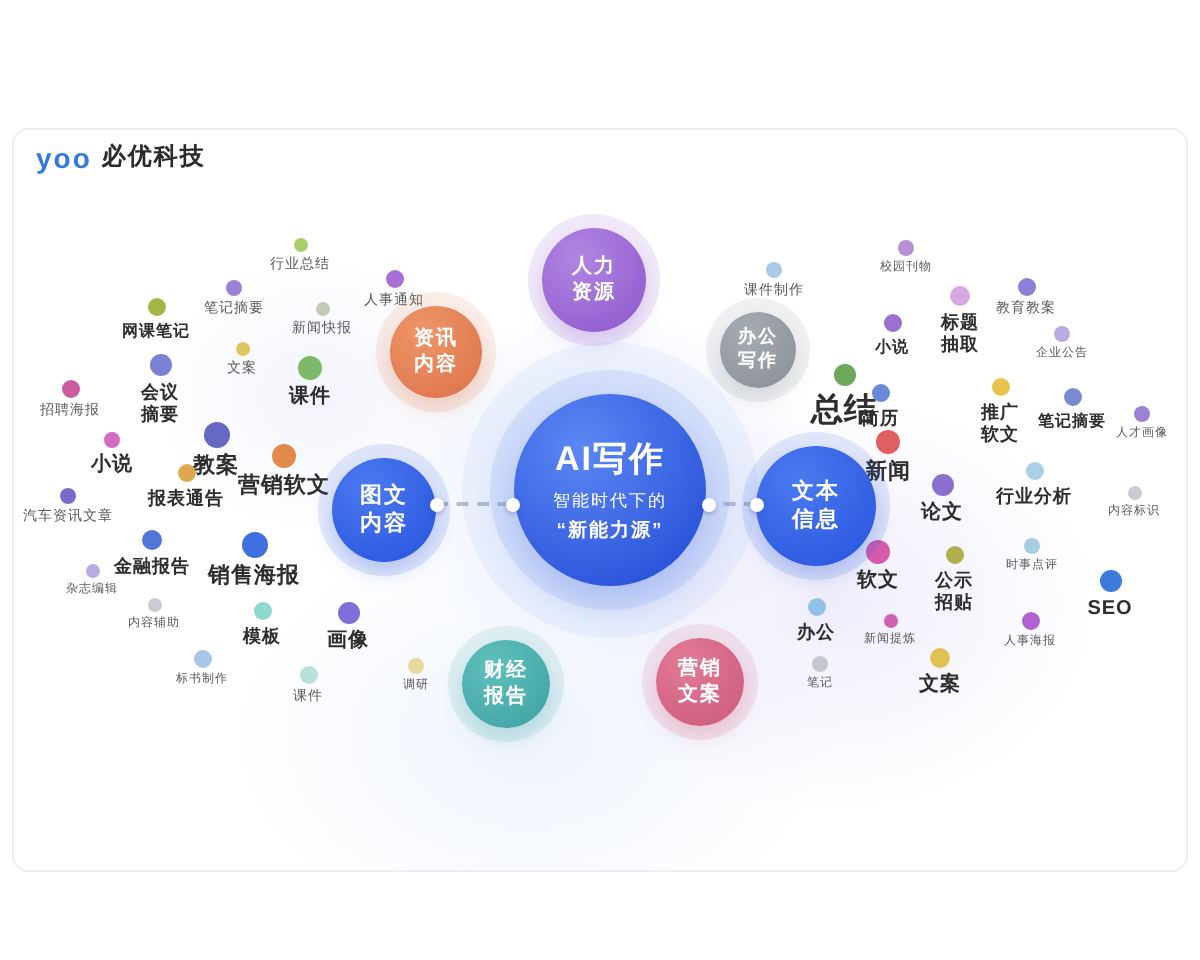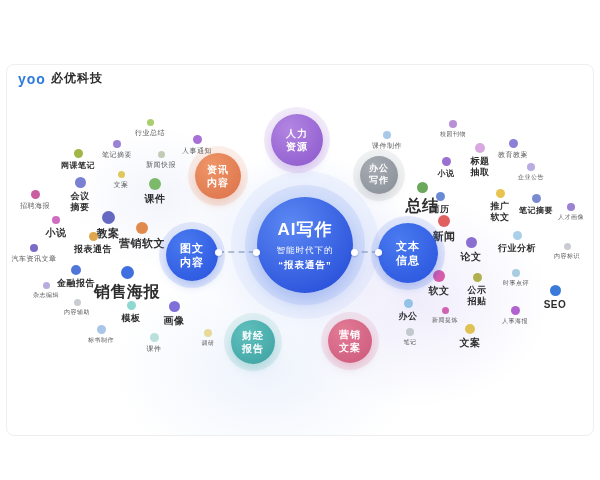--- a/index.html
+++ b/index.html
@@ -125,21 +125,21 @@
       <div class="node" style="left: 34px; top: 244px;">
         <span class="dot" style="width: 8px; height: 8px; background: rgb(123, 106, 201);"></span>
         <span class="lbl" style="font-size: 7px; font-weight: 400; color: rgb(90, 90, 90);">汽车资讯文章</span>
       </div>
       <div class="node" style="left: 76px; top: 265px;">
         <span class="dot" style="width: 10px; height: 10px; background: rgb(79, 118, 216);"></span>
         <span class="lbl" style="font-size: 9px; font-weight: 700; color: rgb(46, 46, 46);">金融报告</span>
       </div>
       <div class="node" style="left: 127px; top: 265.5px;">
         <span class="dot" style="width: 13px; height: 13px; background: rgb(64, 112, 224);"></span>
-        <span class="lbl" style="font-size: 16px; font-weight: 700; color: rgb(46, 46, 46);">销售海报</span>
+        <span class="lbl" style="font-size: 11px; font-weight: 700; color: rgb(46, 46, 46);">销售海报</span>
       </div>
       <div class="node" style="left: 46px; top: 281.5px;">
         <span class="dot" style="width: 7px; height: 7px; background: rgb(185, 170, 224);"></span>
         <span class="lbl" style="font-size: 6px; font-weight: 400; color: rgb(90, 90, 90);">杂志编辑</span>
       </div>
       <div class="node" style="left: 77px; top: 298.5px;">
         <span class="dot" style="width: 7px; height: 7px; background: rgb(201, 205, 211);"></span>
         <span class="lbl" style="font-size: 6px; font-weight: 400; color: rgb(90, 90, 90);">内容辅助</span>
       </div>
       <div class="node" style="left: 131px; top: 300.5px;">
@@ -278,17 +278,17 @@
       <div class="cdot" style="left: 214.5px; top: 248.5px;"></div>
       <div class="cdot" style="left: 252.5px; top: 248.5px;"></div>
       <div class="cdot" style="left: 350.5px; top: 248.5px;"></div>
       <div class="cdot" style="left: 374.5px; top: 248.5px;"></div>
     </div>
 
   <div class="center-wrap">
     <div class="center-circle">
       <div class="c-title">AI写作</div>
       <div class="c-sub">智能时代下的</div>
-      <div class="c-sub2">“报表通告”</div>
+      <div class="c-sub2">“新能力源”</div>
     </div>
   </div>
 
 </div>
 
 </body></html>

